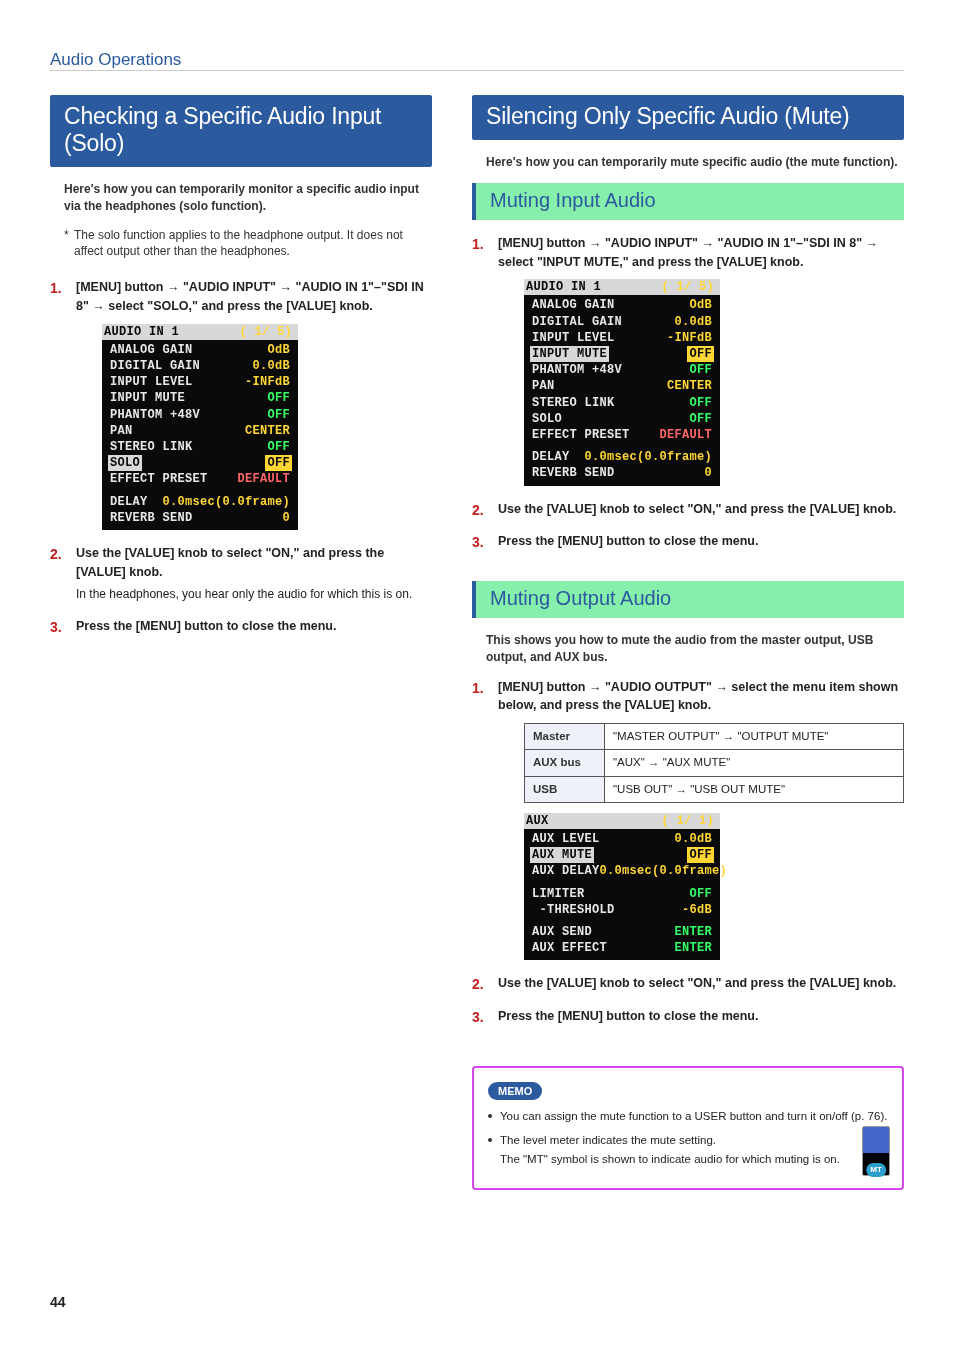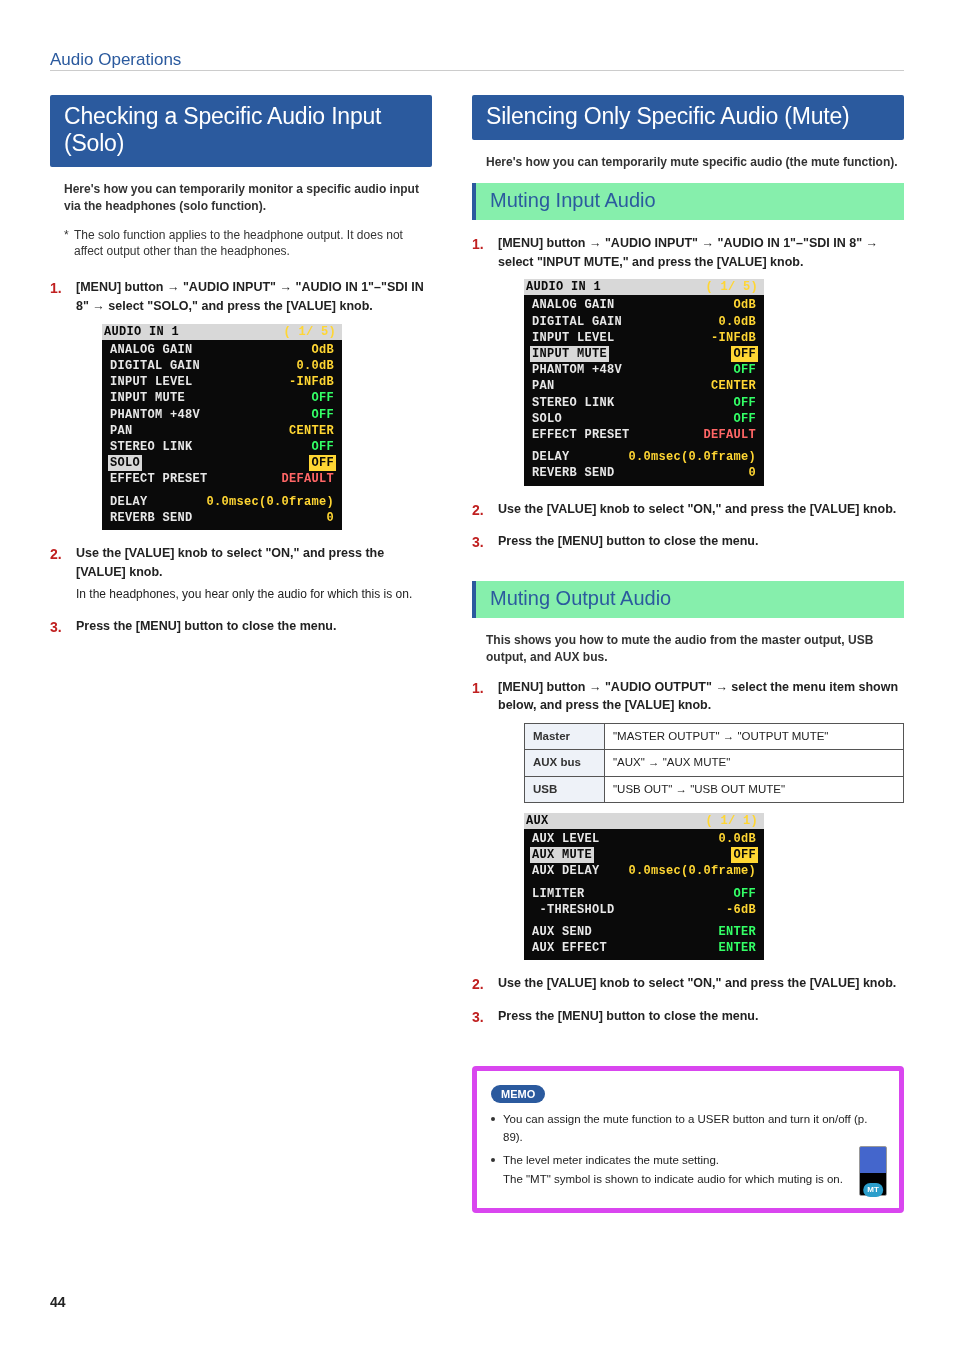--- a/index.html
+++ b/index.html
@@ -73,21 +73,21 @@
   .arrow { font-family: Arial; }
   .lcd {
     background: #0a0a0a;
     color: #e8e8e8;
     font-family: "Courier New", monospace;
     font-size: 12px;
     font-weight: 700;
     line-height: 1.35;
     padding: 4px 8px;
     margin: 8px 0 14px 26px;
-    width: 240px;
+    width: 196px;
     letter-spacing: 0.3px;
   }
   .lcd .row { display: flex; justify-content: space-between; white-space: pre; }
   .lcd .ylw { color: #ffd633; }
   .lcd .grn { color: #33ff66; }
   .lcd .def { color: #ff6666; }
   .lcd .hdr { background: #d8d8d8; color: #0a0a0a; display: flex; justify-content: space-between; padding: 0 2px; margin: -4px -8px 2px -8px; }
   .lcd .hdr .pg { background: transparent; color: #ffd633; padding-right: 4px; }
   .lcd .hl .k { background: #d8d8d8; color: #0a0a0a; padding: 0 2px; margin: 0 -2px; }
   .lcd .hl .v { background: #ffd633; color: #0a0a0a; padding: 0 2px; margin: 0 -2px; }
@@ -111,21 +111,21 @@
   }
   table.mute-tbl td, table.mute-tbl th {
     border: 1px solid #555;
     padding: 4px 8px;
     text-align: left;
     font-weight: 400;
   }
   table.mute-tbl th { background: #eef2f8; font-weight: 700; color: #333; width: 80px; }
 
   .memo-box {
-    border: 5px solid #d946ef;
+    border: 2px solid #d946ef;
     border-radius: 4px;
     padding: 14px 14px 14px 14px;
     margin-top: 40px;
     position: relative;
     font-size: 11.5px;
     line-height: 1.5;
   }
   .memo-tag {
     display: inline-block;
     background: #2b5a9e;
@@ -269,21 +269,21 @@
             <div class="row"><span>AUX EFFECT</span><span class="grn">ENTER</span></div>
           </div>
       </li>
       <li><span class="b">Use the [VALUE] knob to select "ON," and press the [VALUE] knob.</span></li>
       <li><span class="b">Press the [MENU] button to close the menu.</span></li>
     </ol>
 
     <div class="memo-box">
       <span class="memo-tag">MEMO</span>
       <ul>
-        <li>You can assign the mute function to a USER button and turn it on/off (p. 89).</li>
+        <li>You can assign the mute function to a USER button and turn it on/off (p. 76).</li>
         <li>
           <span>The level meter indicates the mute setting.</span>
           <span class="memo-sub">The "MT" symbol is shown to indicate audio for which muting is on.</span>
         </li>
       </ul>
       <div class="meter-icon"></div>
     </div>
   </div>
 </div>
 

